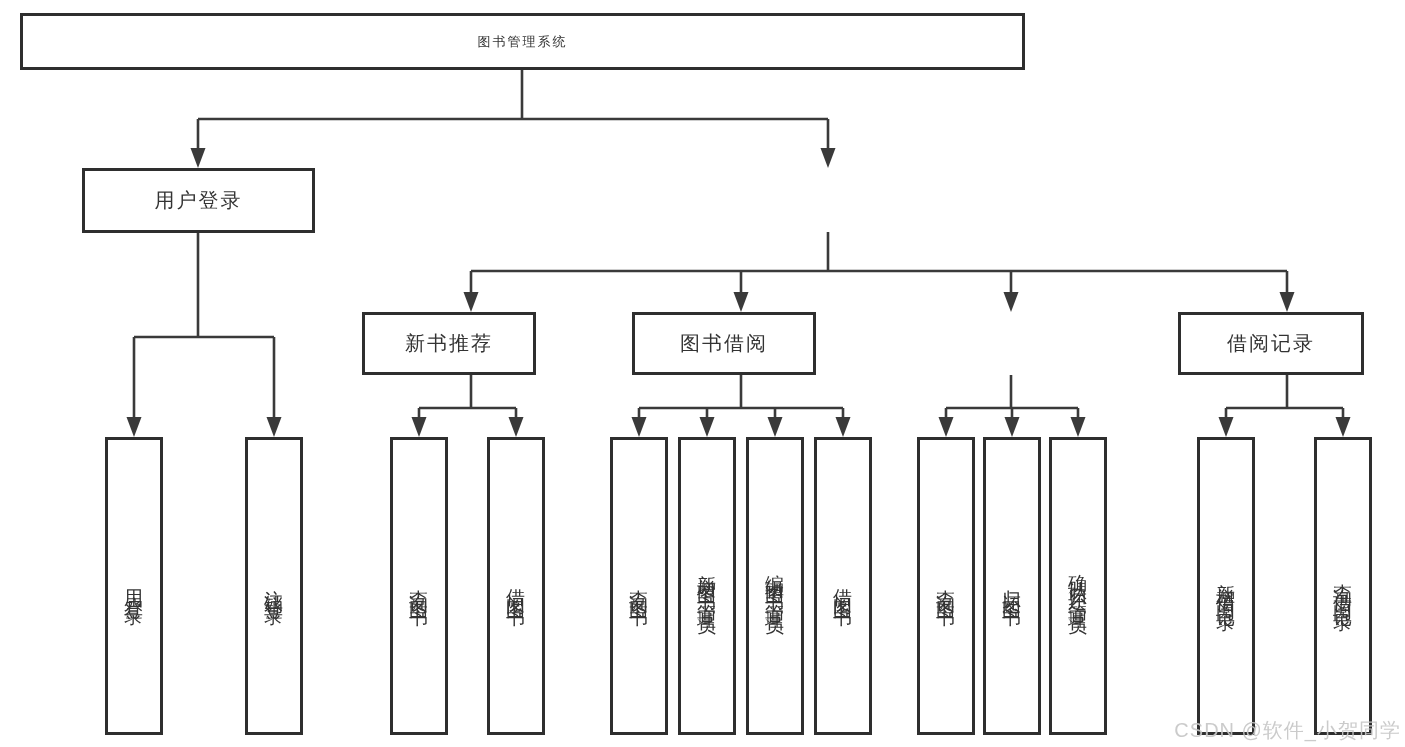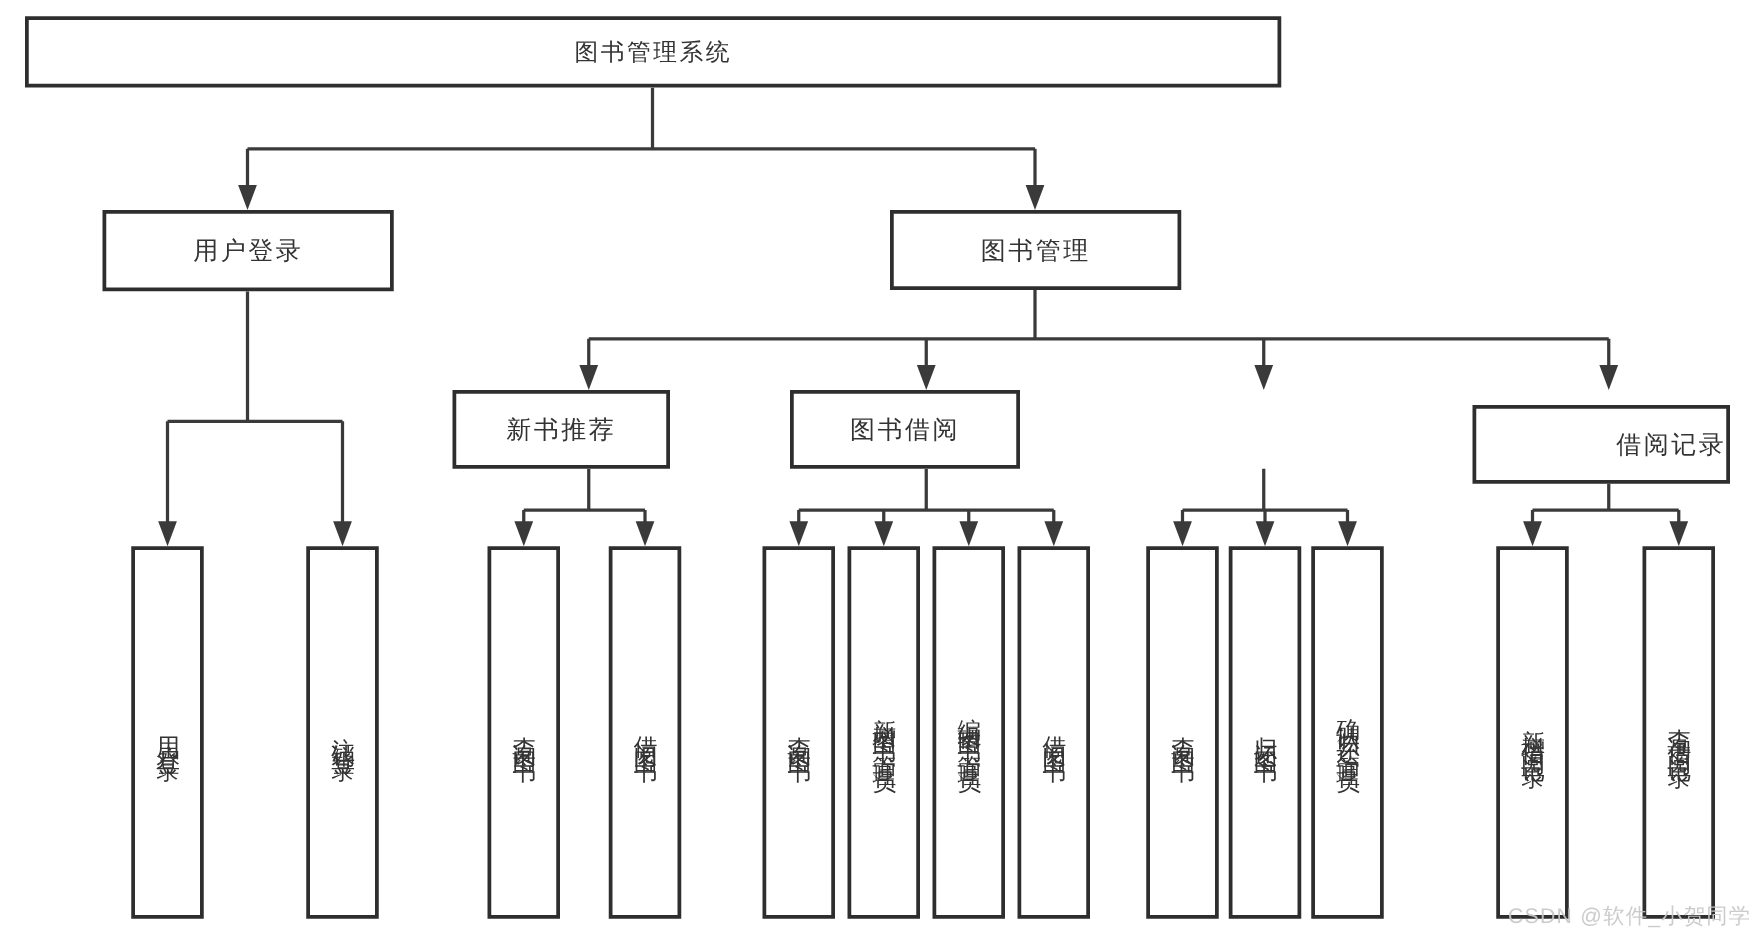--- a/index.html
+++ b/index.html
@@ -42,38 +42,38 @@
     justify-content: center;
     color: var(--text);
   }
   .hnode {
     font-size: 20px;
     letter-spacing: 2px;
     white-space: nowrap;
   }
   .root {
     left: 20px; top: 13px; width: 1005px; height: 57px;
-    font-size: 19px;
+    font-size: 13px;
   }
   .leaf {
     top: 437px; width: 58px; height: 298px;
   }
   .leaf .vlabel {
     writing-mode: vertical-rl;
     text-orientation: mixed;
     font-size: 19px;
     letter-spacing: 6px;
     line-height: 1;
     white-space: nowrap;
   }
   #watermark {
     position: absolute;
     right: 4px;
     bottom: 3px;
-    font-size: 17px;
+    font-size: 20px;
     letter-spacing: 1px;
     color: var(--watermark);
     opacity: 0.92;
     white-space: nowrap;
   }
 </style>
 </head>
 <body>
 
 <div id="canvas">
@@ -144,31 +144,28 @@
     </g>
   </svg>
 
   <div class="node root hnode">
     <span>图书管理系统</span>
   </div>
 
   <div class="node hnode" style="left:82px; top:168px; width:233px; height:65px;">
     <span>用户登录</span>
   </div>
-  <div class="node hnode" style="left:712px; top:168px; width:233px; height:64px;">
-    <span>图书管理</span>
-  </div>
 
   <div class="node hnode" style="left:362px; top:312px; width:174px; height:63px;">
     <span>新书推荐</span>
   </div>
   <div class="node hnode" style="left:632px; top:312px; width:184px; height:63px;text-align:right;">
     <span>图书借阅</span>
   </div>
-  <div class="node hnode" style="left:1178px; top:324px; width:206px; height:63px;justify-content:flex-end;">
+  <div class="node hnode" style="left:1178px; top:312px; width:186px; height:63px;">
     <span>借阅记录</span>
   </div>
 
   <div class="node leaf" style="left:105px;">
     <span class="vlabel">用户登录</span>
   </div>
   <div class="node leaf" style="left:245px;">
     <span class="vlabel">注销登录</span>
   </div>
 

